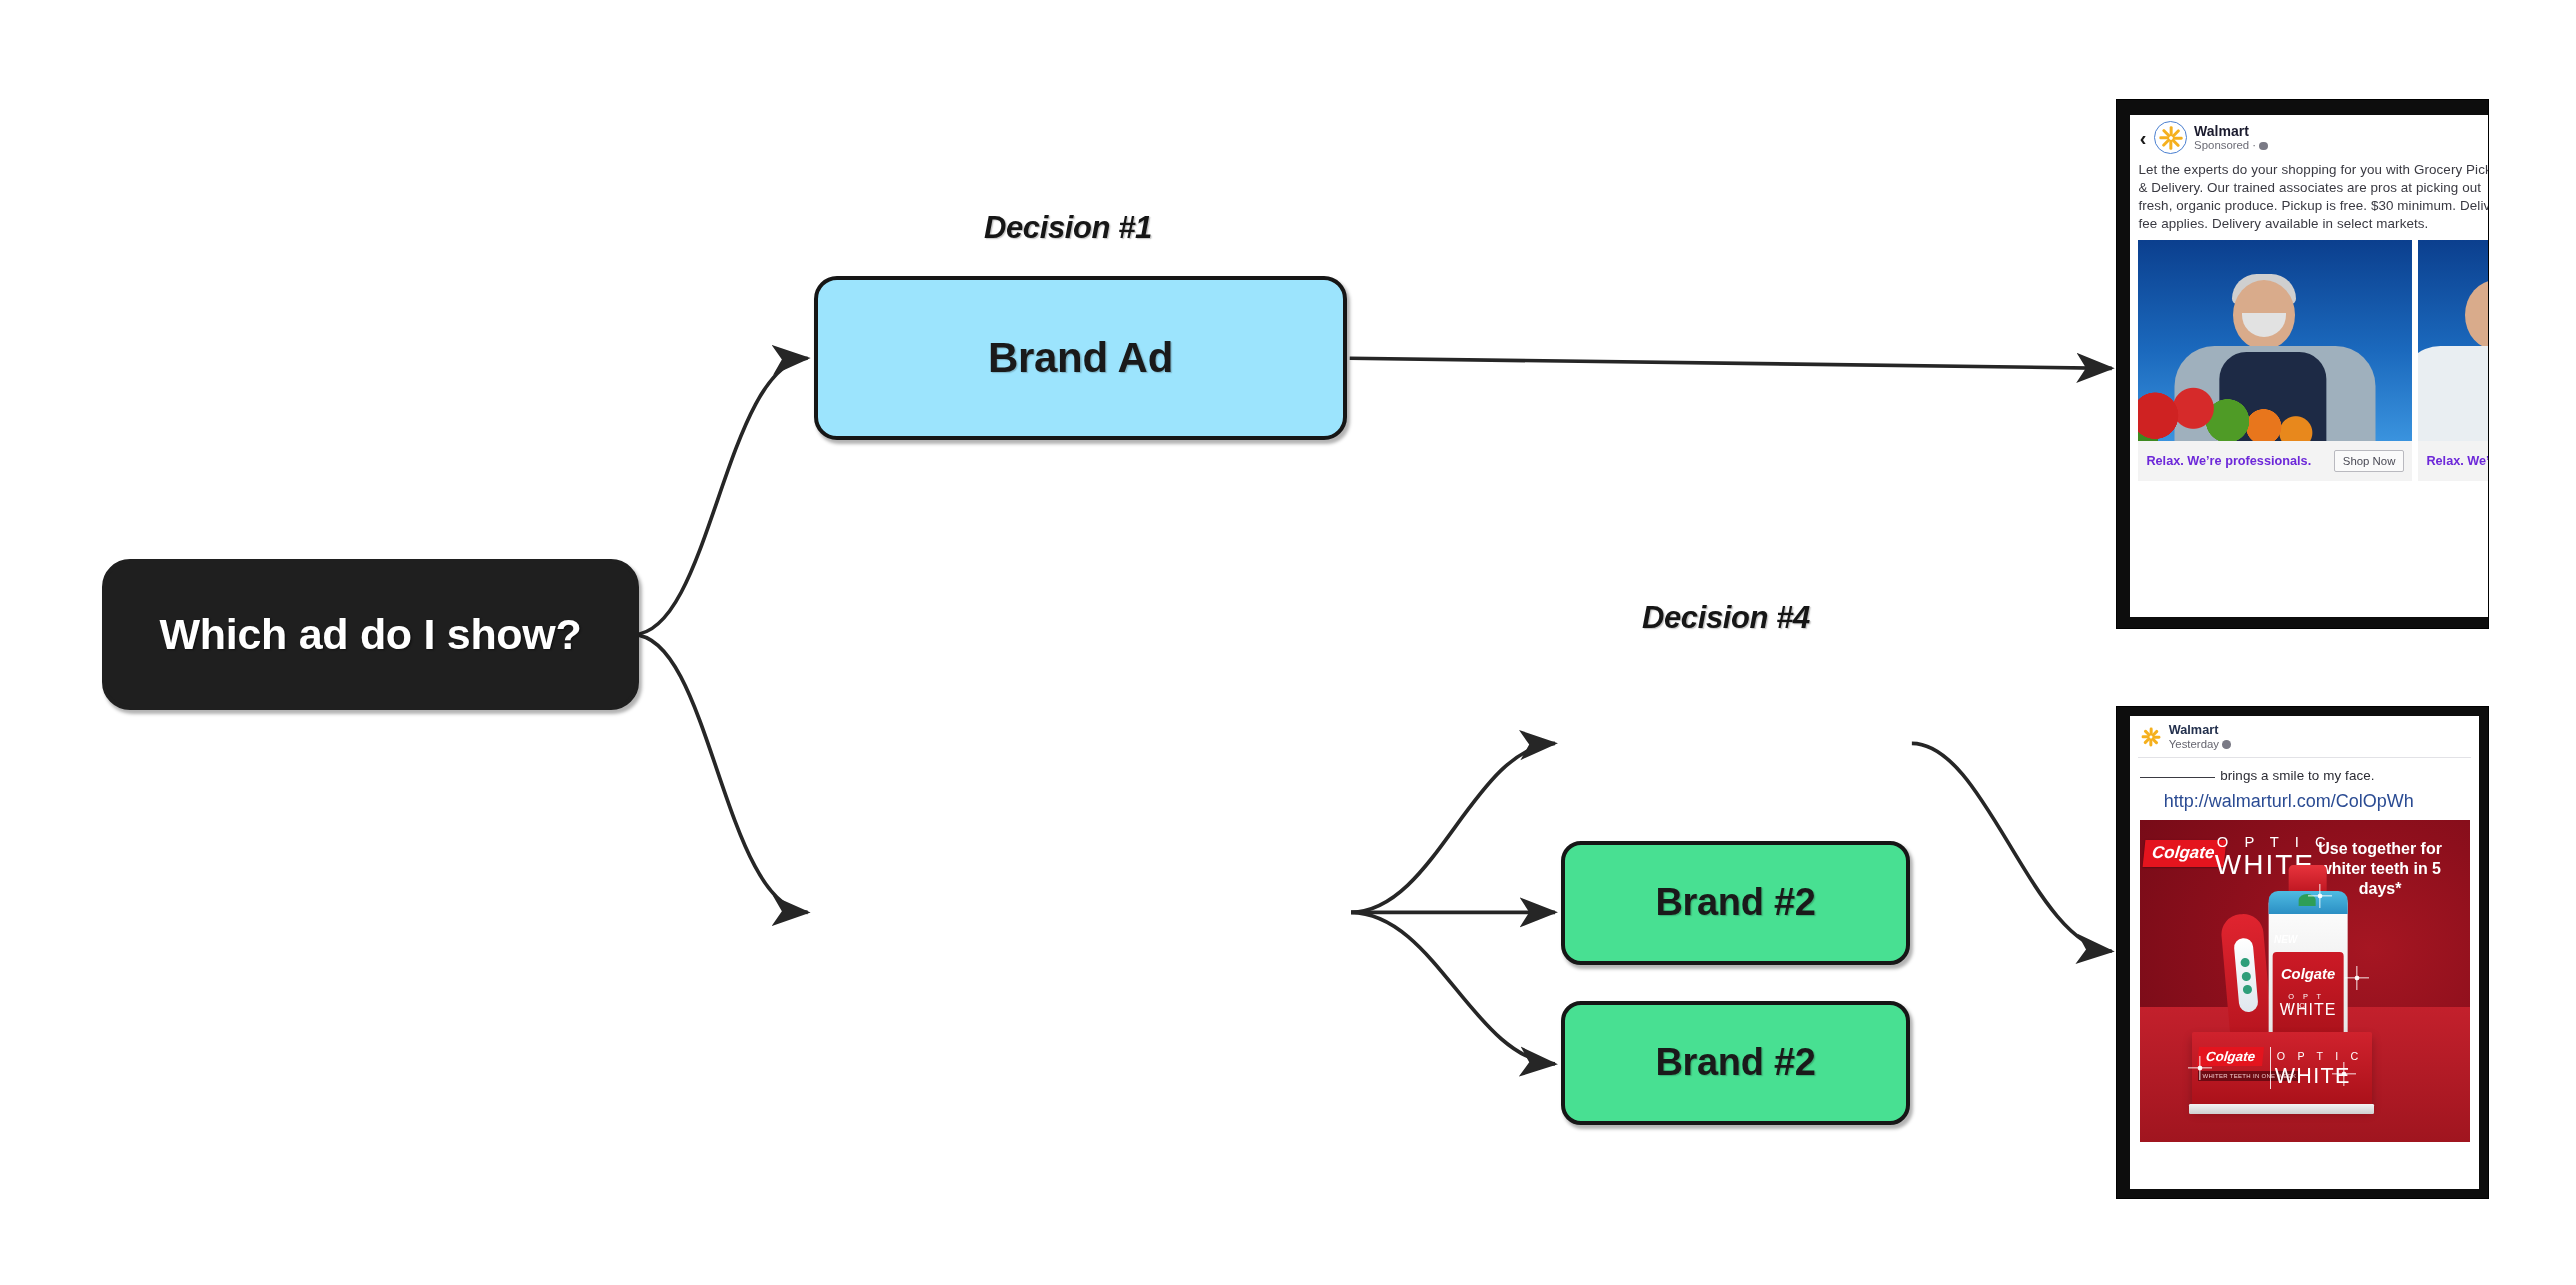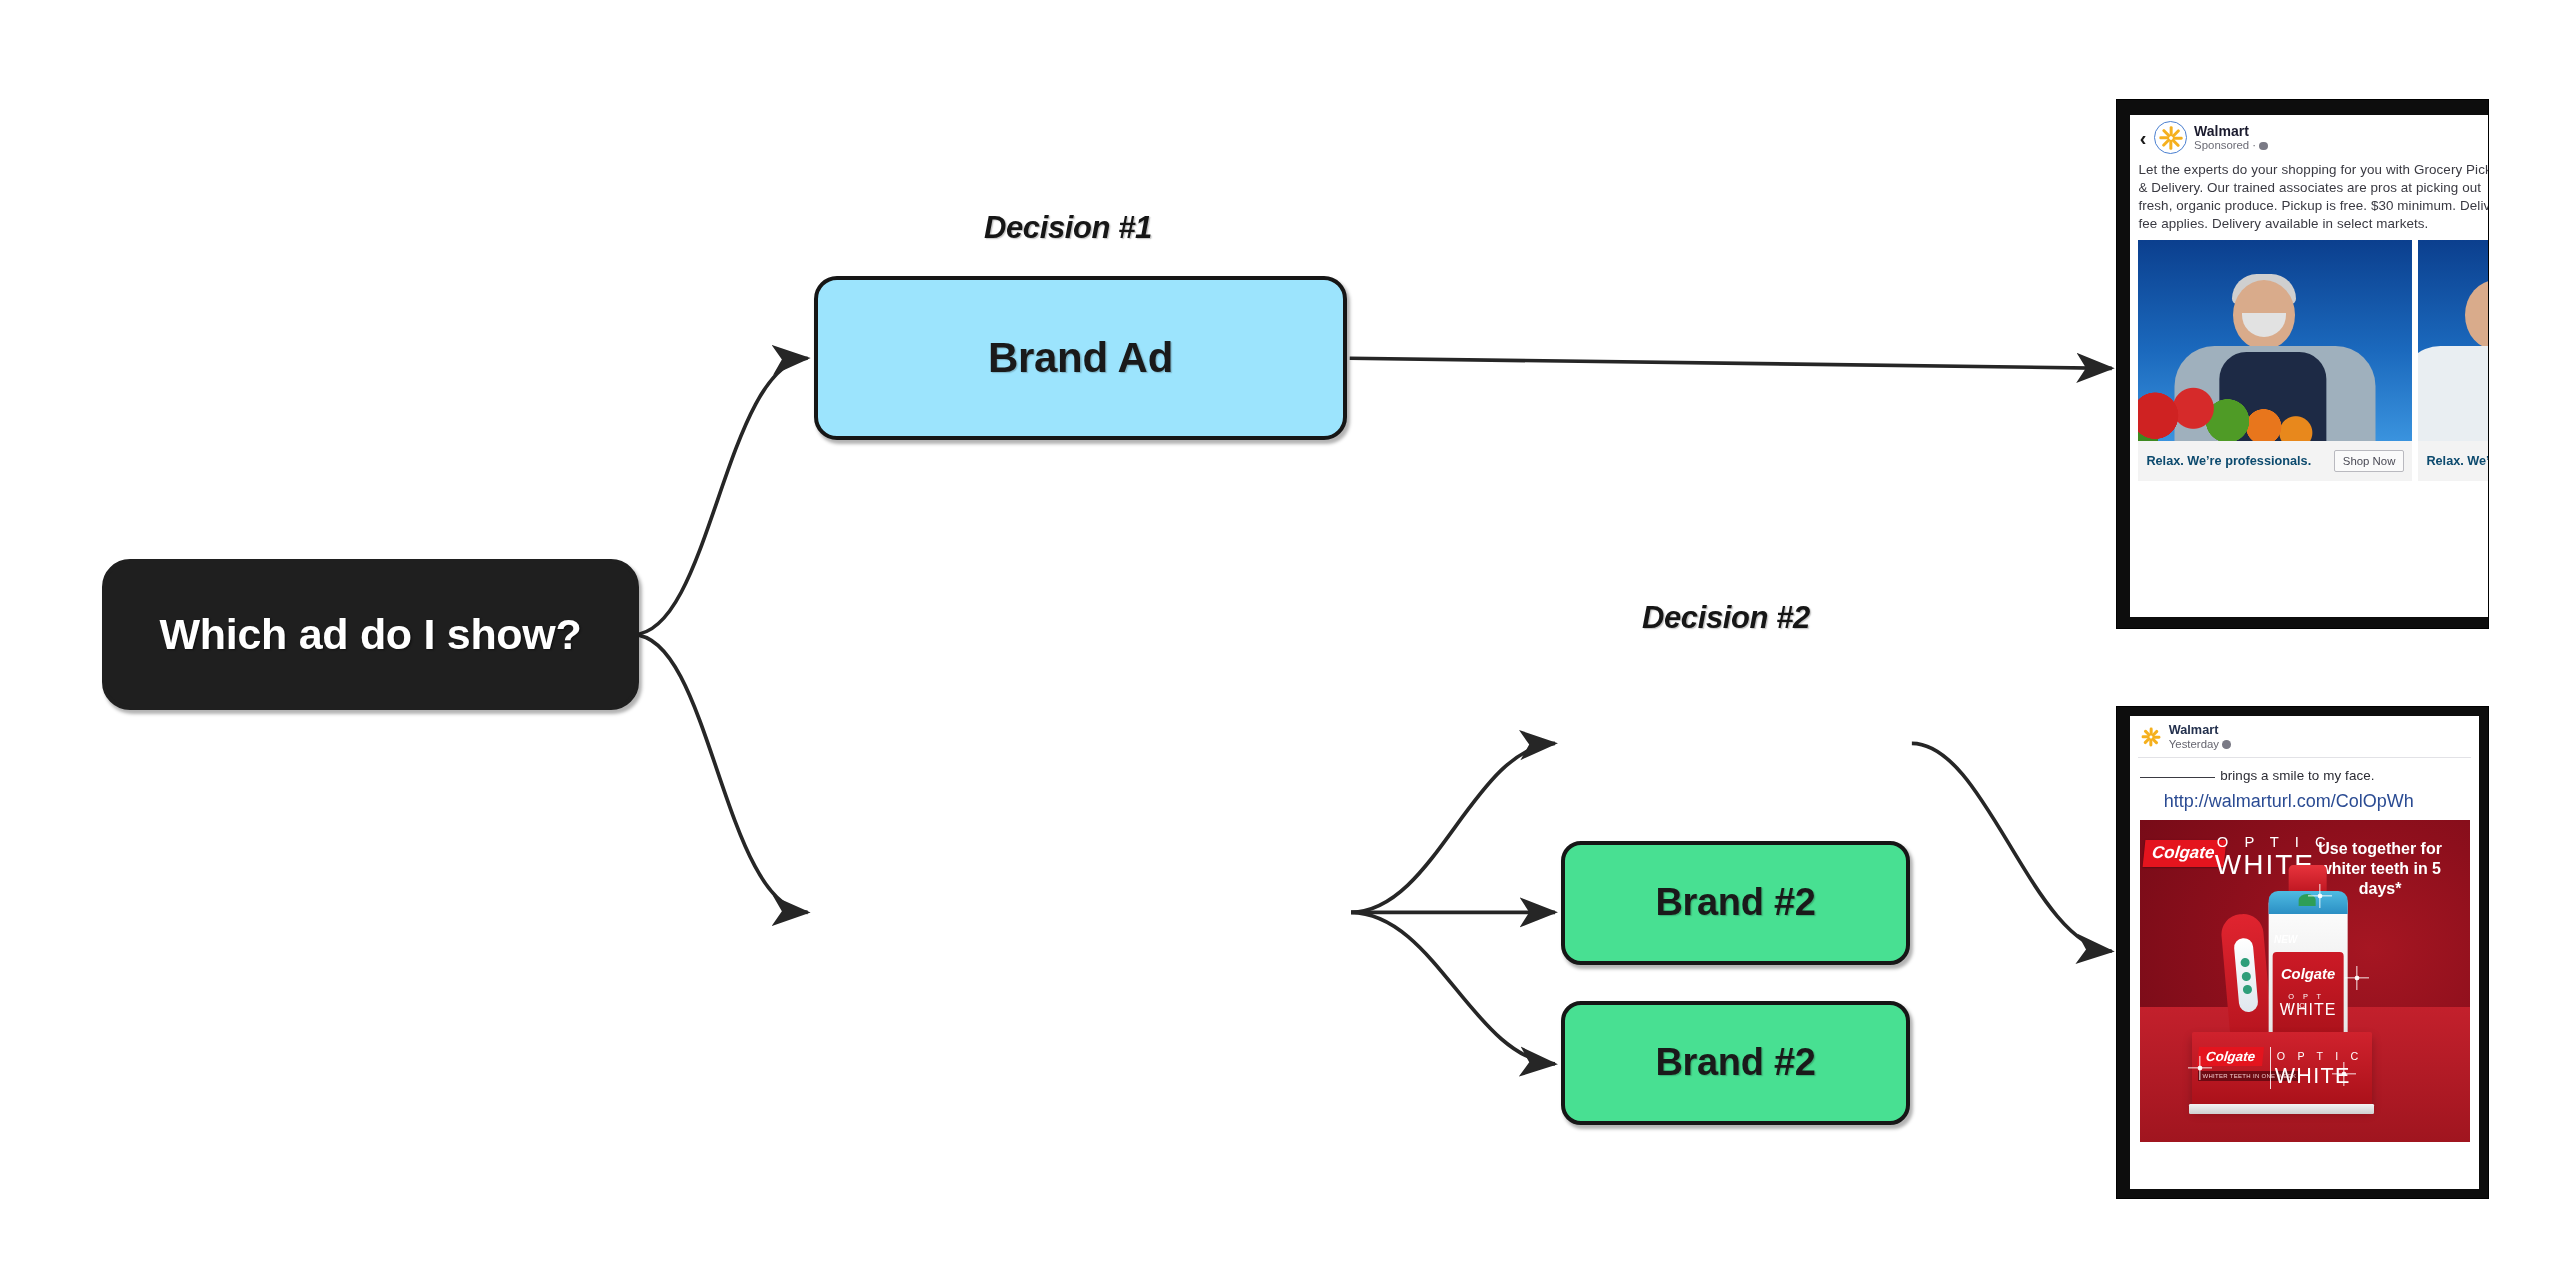--- a/index.html
+++ b/index.html
@@ -216,21 +216,21 @@
       radial-gradient(circle at 68% 70%, #e8761c 0 17.4px, transparent 18px),
       radial-gradient(circle at 84% 78%, #e8881c 0 16px, transparent 17px),
       radial-gradient(circle at 6% 85%, #3e8a20 0 19px, transparent 19.5px);
   }
   .wm-cap {
     background: #f3f3f3;
     display: flex; align-items: center; justify-content: space-between;
     padding: 6.7px 8px; height: 40px; box-sizing: border-box;
   }
   .wm-cap-text {
-    font-size: 12.7px; font-weight: 700; color: #0c4a6e; line-height: 1.2;
+    font-size: 12.7px; font-weight: 700; color: #6d28d9; line-height: 1.2;
   }
   .wm-cta {
     border: 0.7px solid #b9b9bf; border-radius: 2px;
     padding: 4px 8px; font-size: 11.4px; color: #4a4a55;
     background: #fafafa; white-space: nowrap;
   }
 
   
   #ad-colgate { left: 2116px; top: 706px; width: 373px; height: 493px; }
   #ad-colgate .ad-inner {
@@ -428,21 +428,21 @@
       <path d="M 2850,1108 C 2960,1108 3030,1410 3148,1418"></path>
     </g>
   </svg>
 
   <div class="node" id="node-root">
     <span class="label">Which ad do I show?</span>
   </div>
 
   <div class="decision-label" id="decision-1-label">Decision #1</div>
 
-  <div class="decision-label" id="decision-2-label">Decision #2</div>
+  <div class="decision-label" id="decision-2-label">Decision #4</div>
 
   <div class="node" id="node-brand-ad">
     <span class="label">Brand Ad</span>
   </div>
 
 
 
   <div class="node node-brand-small" id="node-brand-2a">
     <span class="label">Brand #2</span>
   </div>

